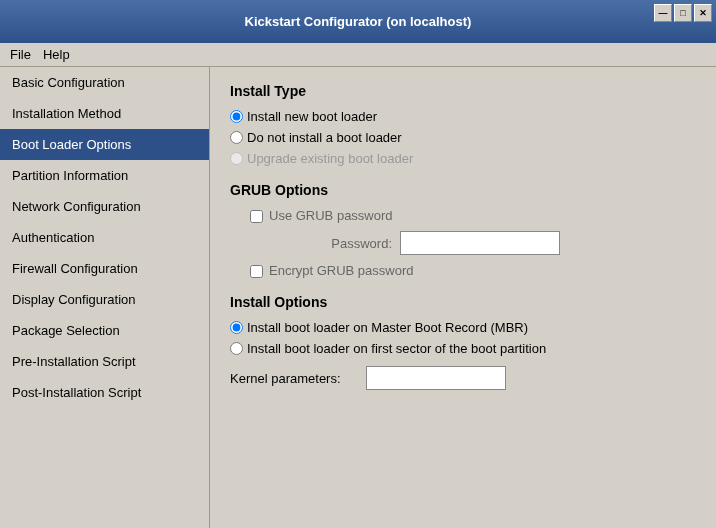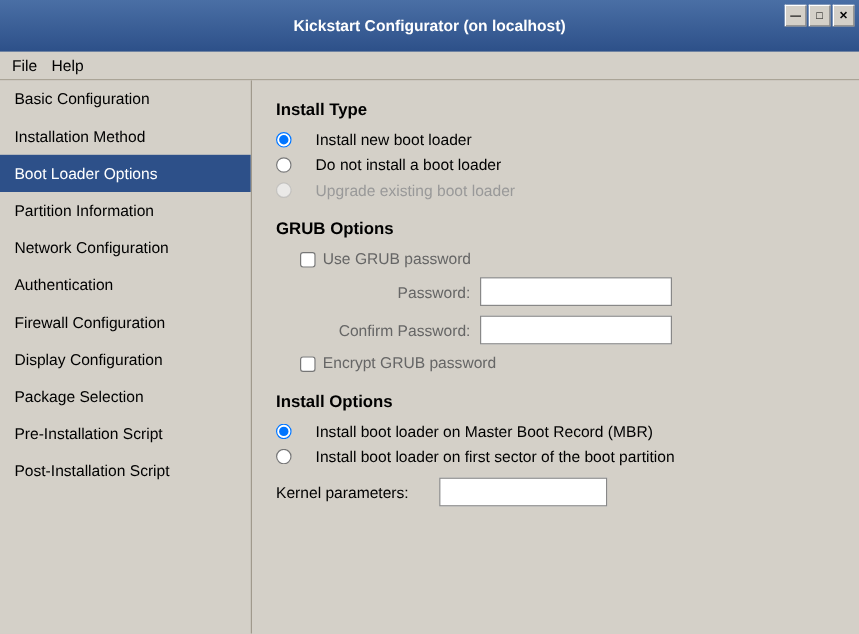--- a/index.html
+++ b/index.html
@@ -103,21 +103,21 @@
       font-size: 14px;
       font-weight: bold;
       margin-bottom: 10px;
       color: #000;
     }
 
     .radio-group {
       margin-bottom: 6px;
       display: flex;
       align-items: center;
-      gap: 20px;
+      gap: 4px;
     }
     .radio-group label {
       font-size: 13px;
     }
     .radio-group input[type="radio"] {
       margin: 0;
     }
 
     
     .grub-section {
@@ -255,24 +255,20 @@
       <div class="checkbox-row">
         <input type="checkbox" id="use-grub-password" style="">
         <label for="use-grub-password">Use GRUB password</label>
       </div>
 
       <div class="form-row">
         <span class="form-label">Password:</span>
         <input type="password" class="form-input" value="" style="">
       </div>
 
-      <div class="form-row">
-        <span class="form-label">Confirm Password:</span>
-        <input type="password" class="form-input" value="" style="">
-      </div>
 
       <div class="checkbox-row">
         <input type="checkbox" id="encrypt-grub" style="">
         <label for="encrypt-grub">Encrypt GRUB password</label>
       </div>
     </div>
 
     <div class="install-options-section">
       <div class="section-title">Install Options</div>
 

